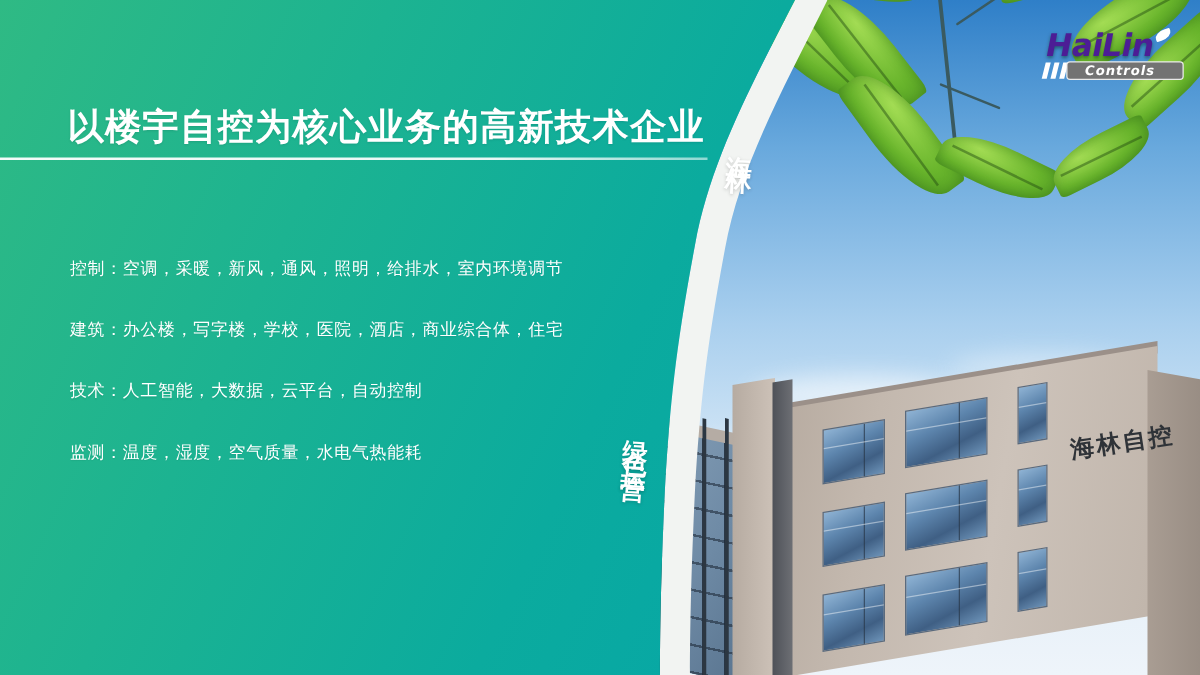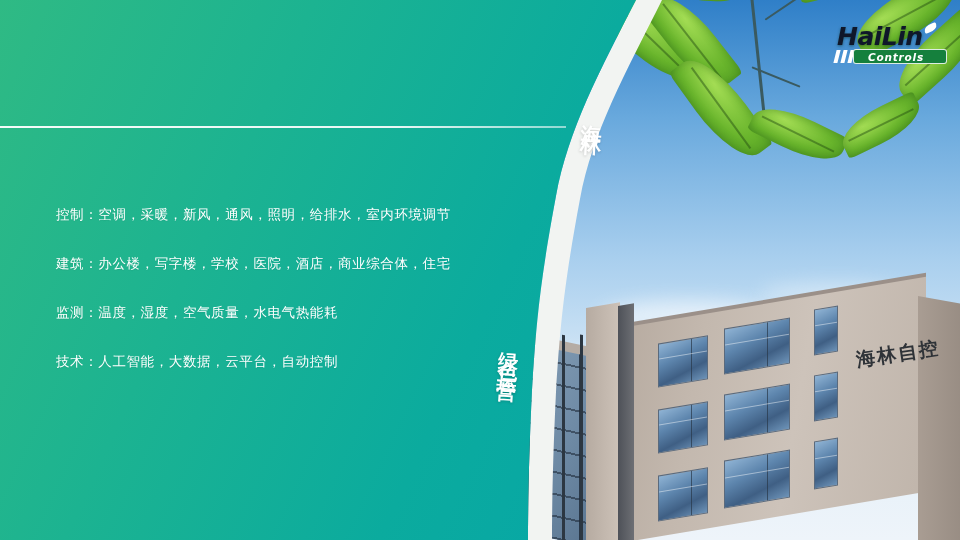--- a/index.html
+++ b/index.html
@@ -144,32 +144,32 @@
     writing-mode:vertical-rl;text-orientation:upright;
     text-shadow:0 1px 3px rgba(0,0,0,.18);
   }
   .v-hailin{left:578px;top:108px;font-size:21px;letter-spacing:9px;transform:rotate(3deg);}
   .v-green{left:496px;top:336px;font-size:20px;letter-spacing:10px;transform:rotate(4deg);}
 
   
   .logo{position:absolute;left:831px;top:22px;width:120px;height:42px;}
   .logo-word{
     position:absolute;left:6px;top:0;
-    font-size:25px;font-weight:700;font-style:italic;color:#0f172a;
+    font-size:25px;font-weight:700;font-style:italic;color:#4c1d95;
     letter-spacing:-.5px;
     font-family:"DejaVu Sans","Liberation Sans",sans-serif;
     text-shadow:0 1px 3px rgba(0,40,20,.5);
   }
   .logo-leaf{
     position:absolute;left:93px;top:2px;width:13px;height:8px;
     background:#ffffff;border-radius:70% 10% 70% 10%;transform:rotate(-18deg);
   }
   .logo-bar{
     position:absolute;left:22px;top:27px;width:94px;height:15px;
-    background:#15803d;border-radius:3px;
+    background:#737373;border-radius:3px;
     border:1px solid rgba(255,255,255,.85);
   }
   .logo-bar-text{
     position:absolute;left:14px;top:1px;
     font-size:10.5px;font-weight:700;font-style:italic;color:#ffffff;
     letter-spacing:.8px;
     font-family:"DejaVu Sans","Liberation Sans",sans-serif;
   }
   .logo-slash{position:absolute;top:28px;width:4px;height:13px;background:#ffffff;transform:skewX(-14deg);}
   .s1{left:4px;}.s2{left:11px;}.s3{left:18px;}
@@ -237,27 +237,28 @@
     <div class="leaf" style="left:250px;top:14px;width:112px;height:42px;transform:rotate(-28deg);"></div>
     <div class="leaf" style="left:286px;top:56px;width:104px;height:40px;transform:rotate(-42deg);"></div>
     <div class="leaf" style="left:62px;top:106px;width:118px;height:44px;transform:rotate(54deg);"></div>
     <div class="leaf" style="left:150px;top:136px;width:96px;height:36px;transform:rotate(26deg);"></div>
     <div class="leaf" style="left:238px;top:128px;width:86px;height:34px;transform:rotate(-26deg);"></div>
   </div>
 
   <div class="white-curve"></div>
   <div class="panel"></div>
 
+  <div class="headline">以楼宇自控为核心业务的高新技术企业</div>
   <div class="rule"></div>
 
   <div class="bullets">
     <div class="bullet">控制：空调，采暖，新风，通风，照明，给排水，室内环境调节</div>
     <div class="bullet">建筑：办公楼，写字楼，学校，医院，酒店，商业综合体，住宅</div>
+    <div class="bullet">技术：人工智能，大数据，云平台，自动控制</div>
     <div class="bullet">监测：温度，湿度，空气质量，水电气热能耗</div>
-    <div class="bullet">技术：人工智能，大数据，云平台，自动控制</div>
   </div>
 
   <div class="vtext v-hailin">海林</div>
   <div class="vtext v-green">绿色运营</div>
 
   <div class="logo">
     <div class="logo-word">HaiLin</div>
     <div class="logo-leaf"></div>
     <div class="logo-slash s1"></div>
     <div class="logo-slash s2"></div>

